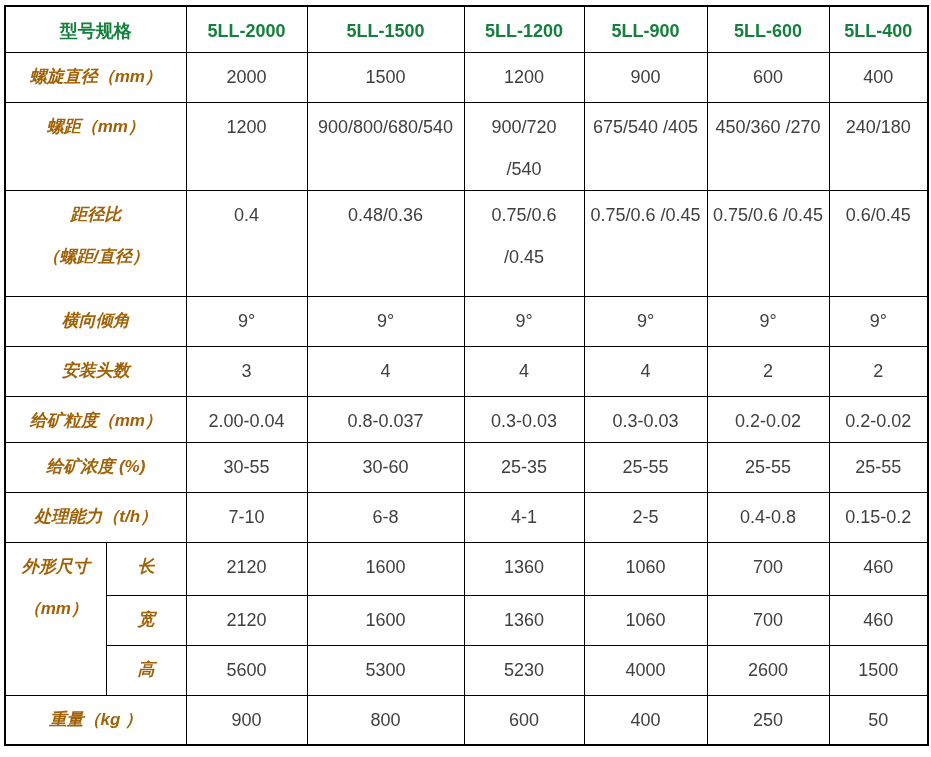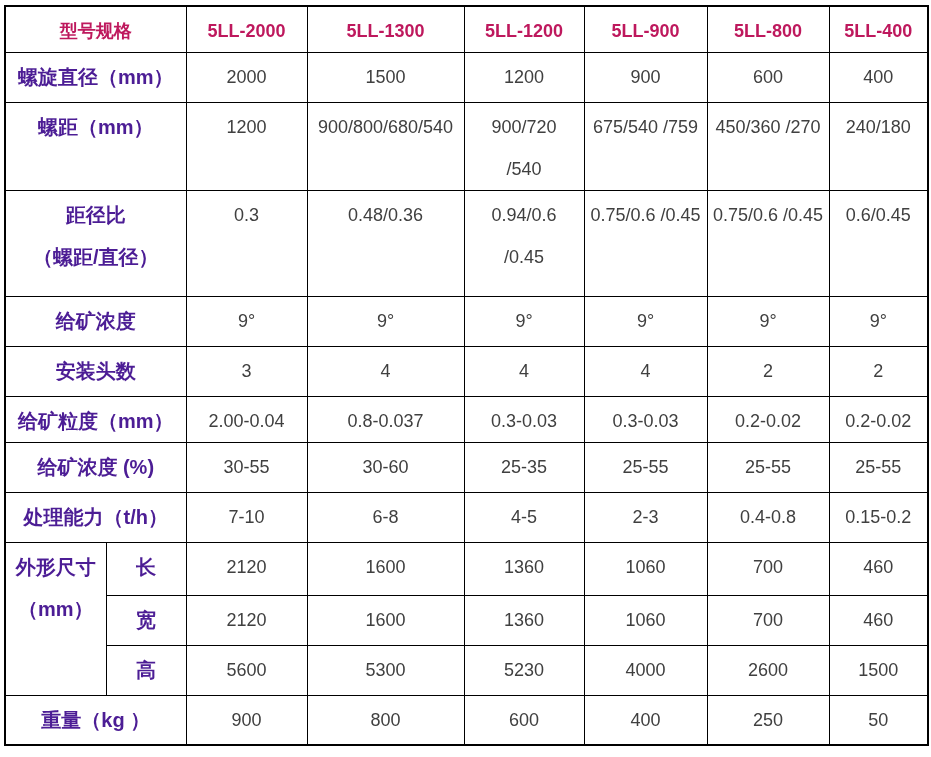--- a/index.html
+++ b/index.html
@@ -22,26 +22,27 @@
     text-align: center;
     vertical-align: top;
     padding: 3px 1px 0 1px;
     line-height: 42px;
     white-space: pre-line;
     overflow: hidden;
   }
   th.model, th.corner {
     font-size: 18px;
     font-weight: bold;
-    color: #be185d;
+    color: #15803d;
   }
   td.lbl {
-    font-size: 20px;
+    font-size: 17px;
     font-weight: bold;
-    color: #4c1d95;
+    color: #a16207;
+    font-style: italic;
   }
   td.val {
     font-size: 18px;
     font-weight: normal;
     color: #404040;
   }
   
   tr.rh-header  { height: 45px; }
   tr.rh-diam    { height: 50px; }
   tr.rh-pitch   { height: 87px; }
@@ -68,62 +69,62 @@
     <col style="width:120px">
       <col style="width:123px">
     <col style="width:122px">
       <col style="width:99px">
   </colgroup>
 
   <tbody>
       <tr class="rh-header">
     <th class="corner" colspan="2">型号规格</th>
     <th class="model">5LL-2000</th>
-    <th class="model">5LL-1300</th>
+    <th class="model">5LL-1500</th>
     <th class="model">5LL-1200</th>
     <th class="model">5LL-900</th>
-    <th class="model">5LL-800</th>
+    <th class="model">5LL-600</th>
     <th class="model">5LL-400</th>
   </tr>
 
   <tr class="rh-diam">
     <td class="lbl" colspan="2">螺旋直径（mm）</td>
     <td class="val">2000</td>
     <td class="val">1500</td>
     <td class="val">1200</td>
     <td class="val">900</td>
     <td class="val">600</td>
     <td class="val">400</td>
   </tr>
 
   <tr class="rh-pitch">
     <td class="lbl" colspan="2">螺距（mm）</td>
     <td class="val">1200</td>
     <td class="val">900/800/680/540</td>
     <td class="val">900/720
 /540</td>
-    <td class="val">675/540 /759</td>
+    <td class="val">675/540 /405</td>
     <td class="val">450/360 /270</td>
     <td class="val">240/180</td>
   </tr>
 
   <tr class="rh-ratio">
     <td class="lbl" colspan="2">距径比
 （螺距/直径）</td>
-    <td class="val">0.3</td>
+    <td class="val">0.4</td>
     <td class="val">0.48/0.36</td>
-    <td class="val">0.94/0.6
+    <td class="val">0.75/0.6
 /0.45</td>
     <td class="val">0.75/0.6 /0.45</td>
     <td class="val">0.75/0.6 /0.45</td>
     <td class="val">0.6/0.45</td>
   </tr>
 
   <tr class="rh-angle">
-    <td class="lbl" colspan="2">给矿浓度</td>
+    <td class="lbl" colspan="2">横向倾角</td>
     <td class="val">9°</td>
     <td class="val">9°</td>
     <td class="val">9°</td>
     <td class="val">9°</td>
     <td class="val">9°</td>
     <td class="val">9°</td>
   </tr>
 
   <tr class="rh-heads">
     <td class="lbl" colspan="2">安装头数</td>
@@ -152,22 +153,22 @@
     <td class="val">25-35</td>
     <td class="val">25-55</td>
     <td class="val">25-55</td>
     <td class="val">25-55</td>
   </tr>
 
   <tr class="rh-cap">
     <td class="lbl" colspan="2">处理能力（t/h）</td>
     <td class="val">7-10</td>
     <td class="val">6-8</td>
-    <td class="val">4-5</td>
-    <td class="val">2-3</td>
+    <td class="val">4-1</td>
+    <td class="val">2-5</td>
     <td class="val">0.4-0.8</td>
     <td class="val">0.15-0.2</td>
   </tr>
 
   <tr class="rh-len">
     <td class="lbl" rowspan="3">外形尺寸
 （mm）</td>
     <td class="lbl">长</td>
     <td class="val">2120</td>
     <td class="val">1600</td>

